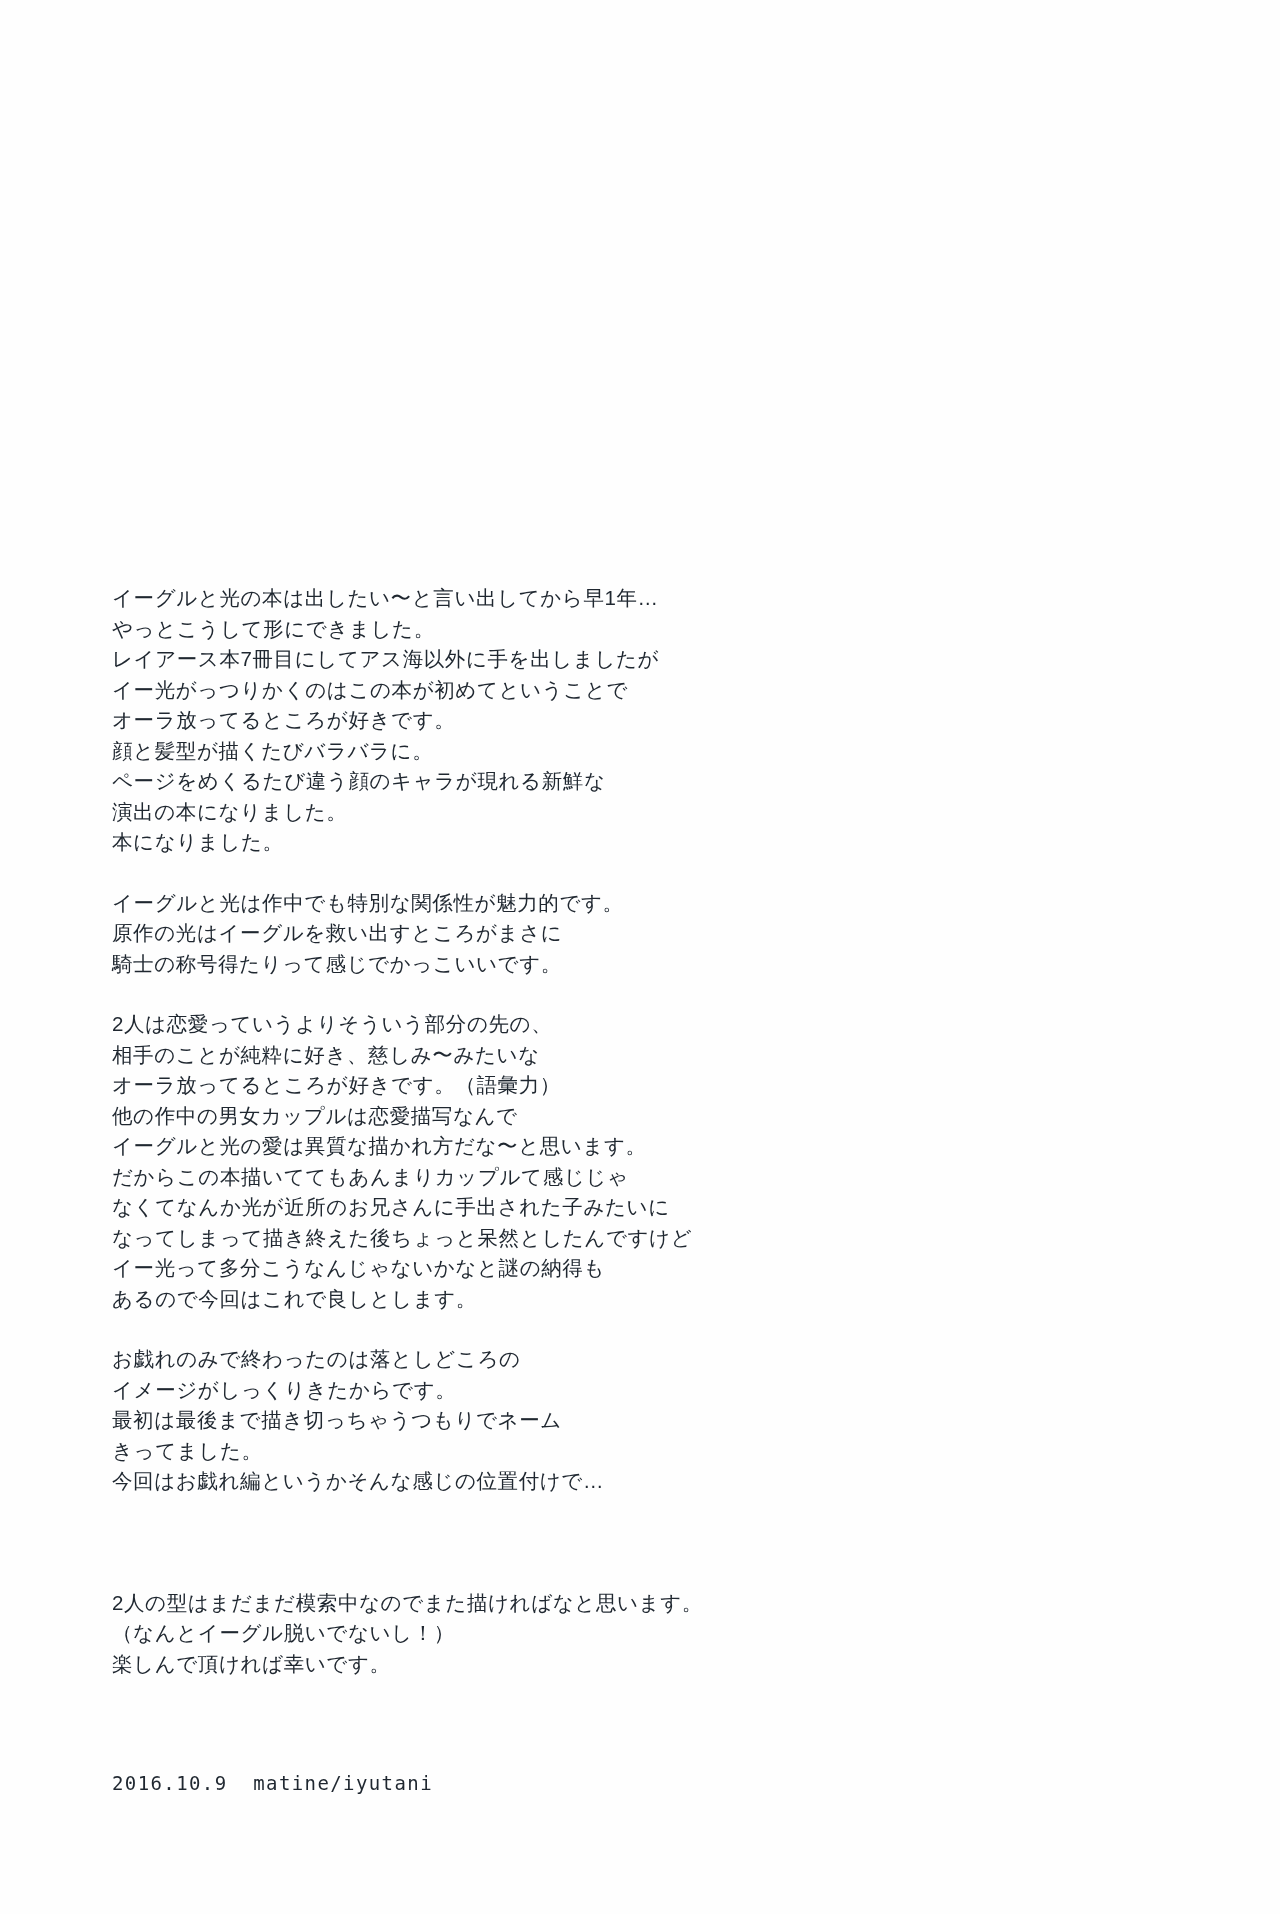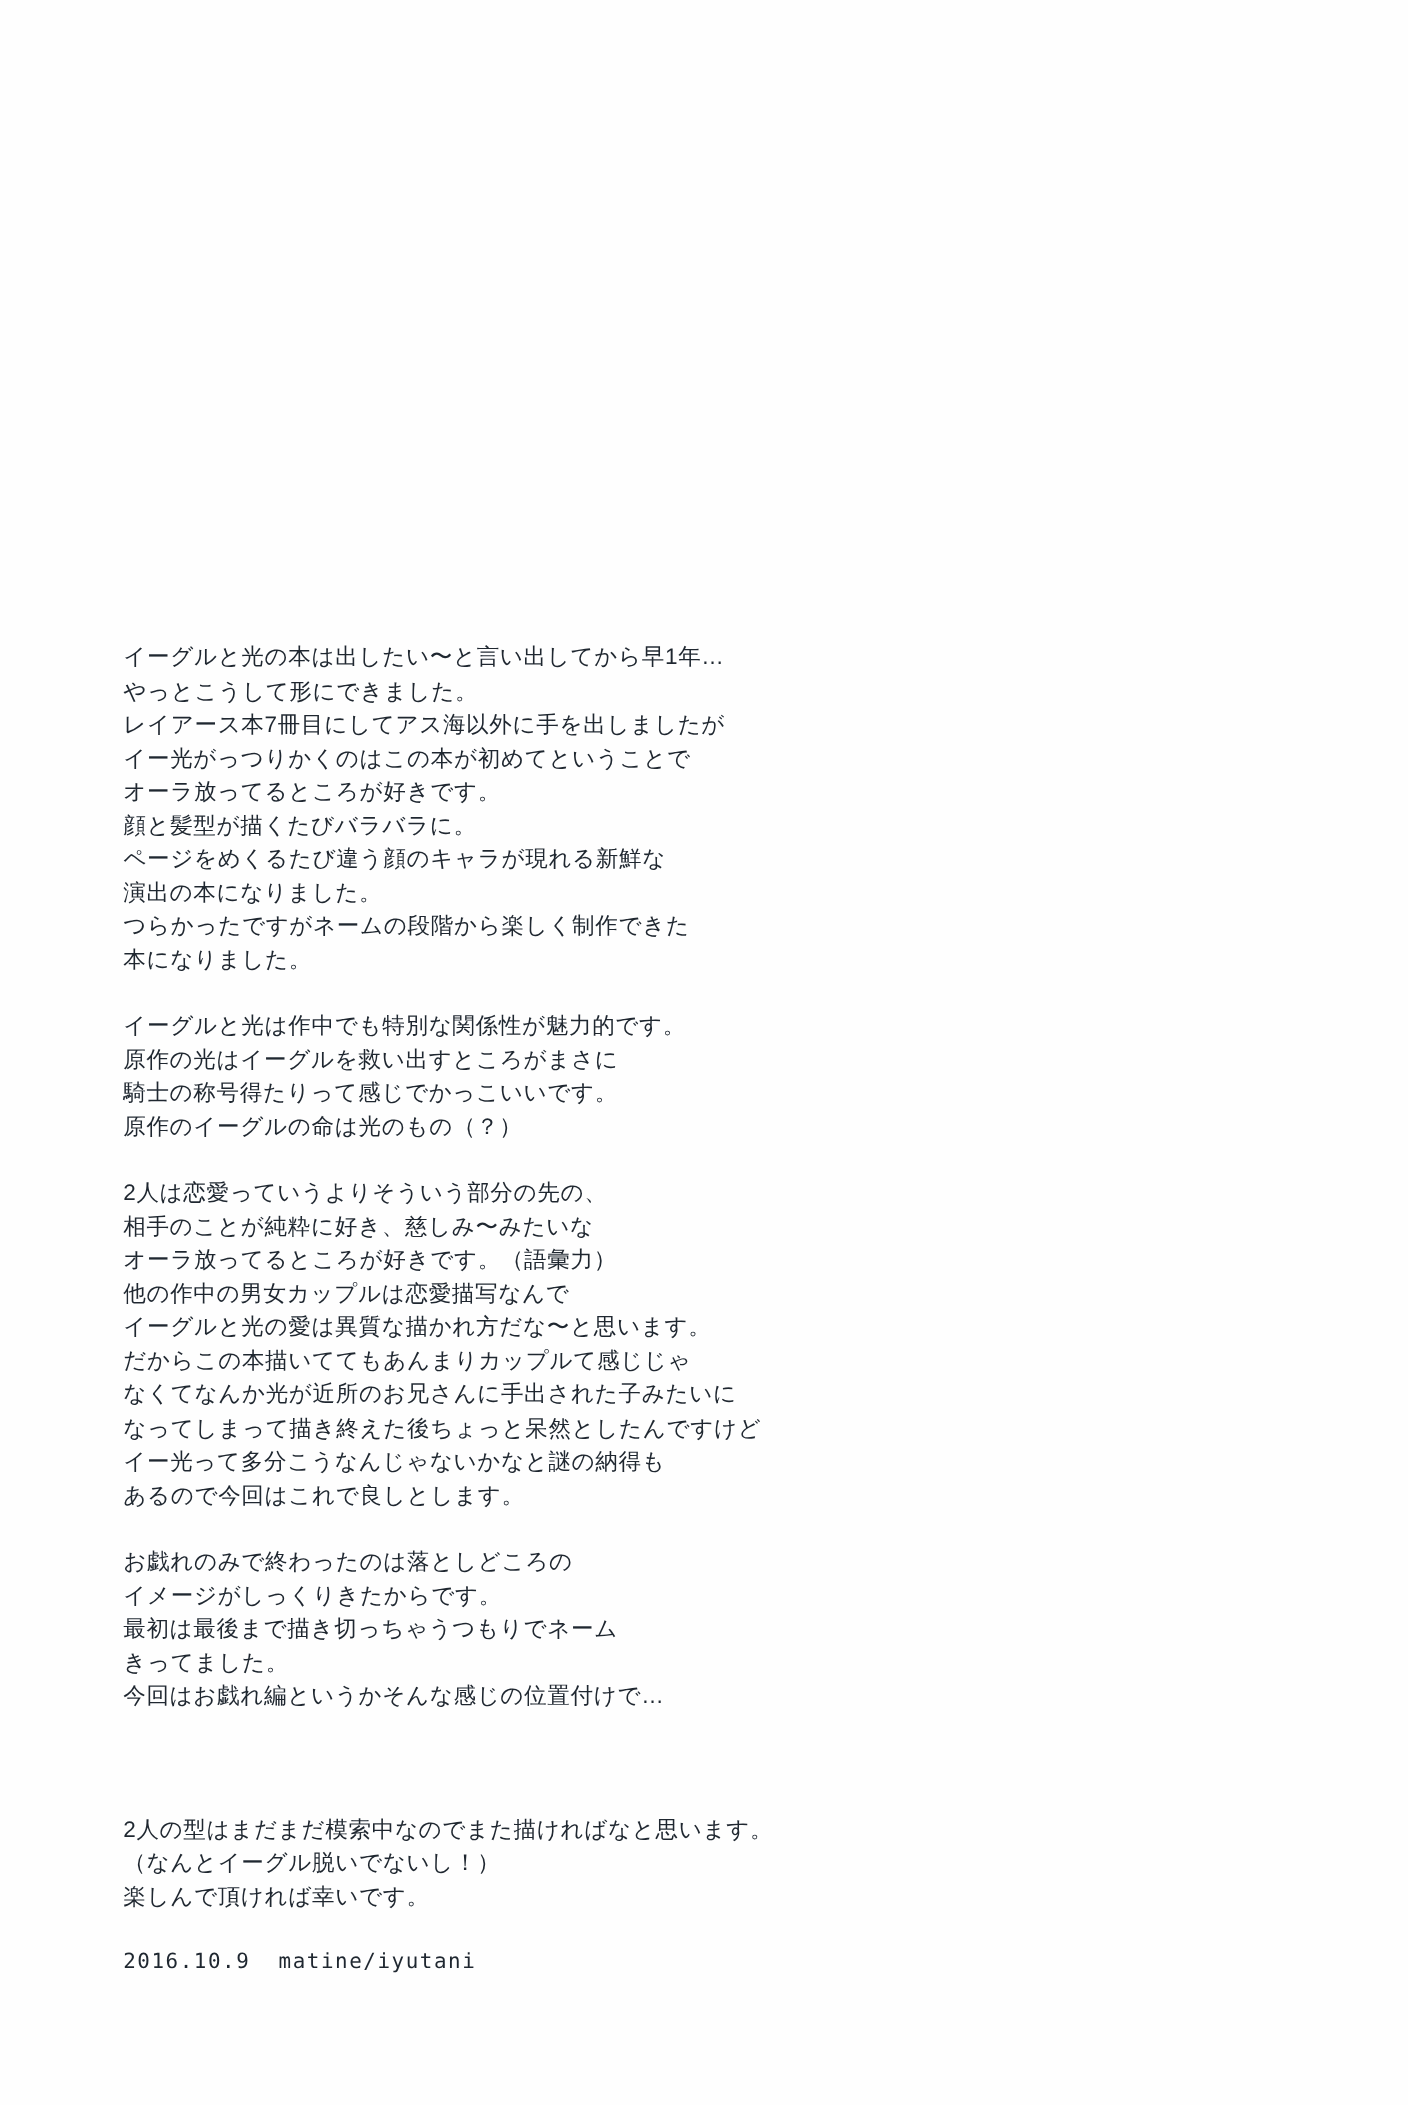--- a/index.html
+++ b/index.html
@@ -65,29 +65,27 @@
 
     <div class="para">
       <div class="line">イーグルと光の本は出したい〜と言い出してから早1年…</div>
       <div class="line">やっとこうして形にできました。</div>
       <div class="line">レイアース本7冊目にしてアス海以外に手を出しましたが</div>
       <div class="line">イー光がっつりかくのはこの本が初めてということで</div>
       <div class="line">オーラ放ってるところが好きです。</div>
       <div class="line">顔と髪型が描くたびバラバラに。</div>
       <div class="line">ページをめくるたび違う顔のキャラが現れる新鮮な</div>
       <div class="line">演出の本になりました。</div>
-      <div class="line">つらかったですがネームの段階から楽しく制作できた</div>
       <div class="line">本になりました。</div>
     </div>
 
     <div class="para">
       <div class="line">イーグルと光は作中でも特別な関係性が魅力的です。</div>
       <div class="line">原作の光はイーグルを救い出すところがまさに</div>
       <div class="line">騎士の称号得たりって感じでかっこいいです。</div>
-      <div class="line">原作のイーグルの命は光のもの（？）</div>
     </div>
 
     <div class="para">
       <div class="line">2人は恋愛っていうよりそういう部分の先の、</div>
       <div class="line">相手のことが純粋に好き、慈しみ〜みたいな</div>
       <div class="line">オーラ放ってるところが好きです。（語彙力）</div>
       <div class="line">他の作中の男女カップルは恋愛描写なんで</div>
       <div class="line">イーグルと光の愛は異質な描かれ方だな〜と思います。</div>
       <div class="line">だからこの本描いててもあんまりカップルて感じじゃ</div>
       <div class="line">なくてなんか光が近所のお兄さんに手出された子みたいに</div>

